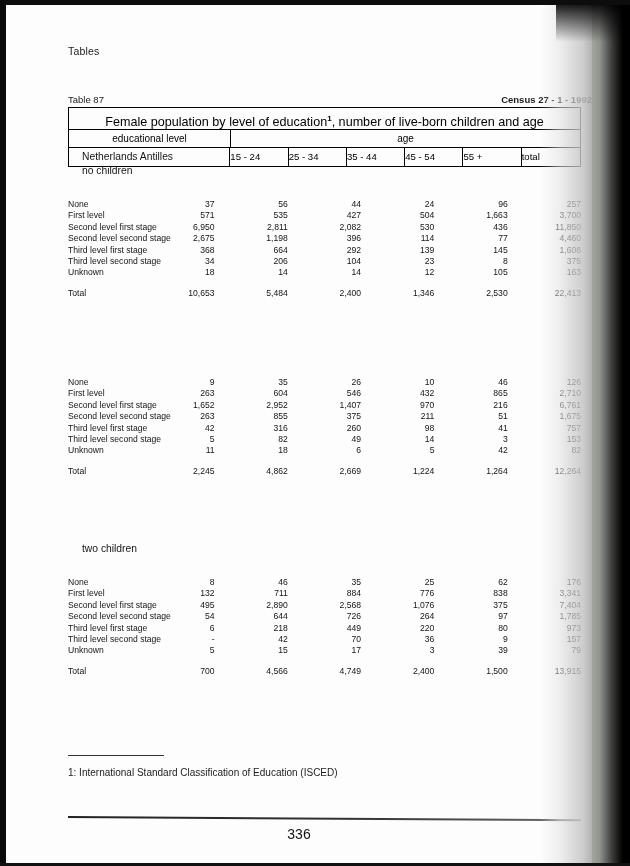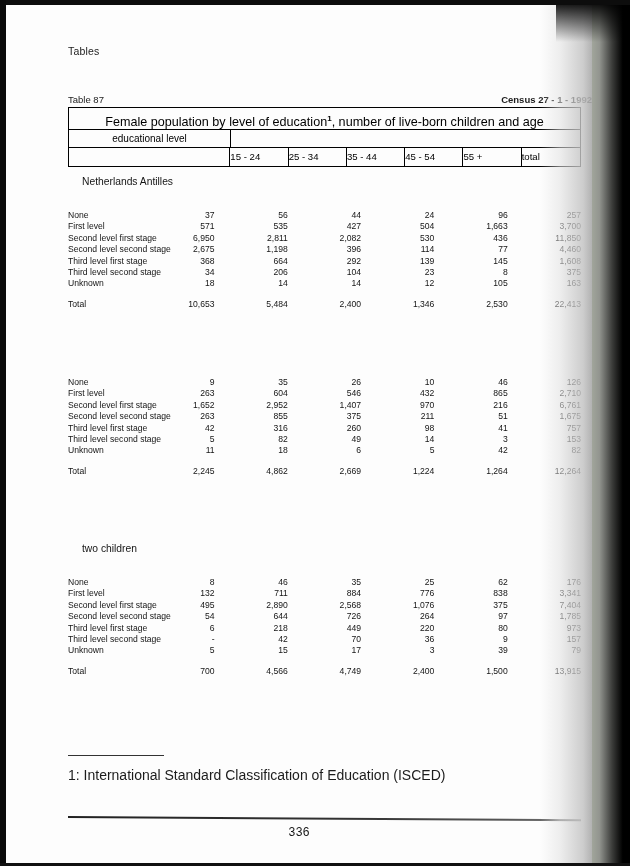--- a/index.html
+++ b/index.html
@@ -207,76 +207,77 @@
     left: 62px;
     top: 751px;
     width: 96px;
     height: 0;
     border-top: 1px solid #333;
   }
   .footnote {
     position: absolute;
     left: 62px;
     top: 763px;
-    font-size: 14px;
+    font-size: 10px;
     color: #1c1c1c;
   }
   .foot-rule {
     position: absolute;
     left: 62px;
     top: 812px;
     width: 513px;
     height: 2px;
     background: linear-gradient(to right, #222 0%, #333 55%, #555 85%, #777 100%);
     transform: rotate(0.35deg);
     transform-origin: left center;
   }
   .pageno {
     position: absolute;
     left: 0;
     top: 822px;
     width: 586px;
     text-align: center;
-    font-size: 12px;
+    font-size: 14px;
     color: #141414;
-    font-family: Liberation Mono, monospace;
   }
 </style>
 </head>
 <body>
 
 <div id="scan">
   <div id="paper">
     <div id="content">
 
       <div class="tables-label">Tables</div>
 
       <div class="tbl-no">Table 87</div>
       <div class="census">Census 27 - 1 - 1992</div>
 
       <div class="hdr-box">
         <div class="hdr-title">
           <span>Female population by level of education</span><sup>1</sup><span>, number of live-born children and age</span>
         </div>
         <div class="hdr-mid">
           <div class="hdr-eduheader">educational level</div>
+          <div class="hdr-age">age</div>
         </div>
         <div class="hdr-bot">
           <div class="hdr-eduspacer"></div>
           <div class="hdr-agecell">15 - 24</div>
           <div class="hdr-agecell">25 - 34</div>
           <div class="hdr-agecell">35 - 44</div>
           <div class="hdr-agecell">45 - 54</div>
           <div class="hdr-agecell">55 +</div>
           <div class="hdr-agecell">total</div>
         </div>
       </div>
 
-      <div class="block" style="top:171px;">
+      <div class="block" style="top:146px;">
         <div class="block-caption country">Netherlands Antilles</div>
+        <div class="block-caption">no children</div>
         <table class="data">
           <tbody>
             <tr class="spacer">
                 <td colspan="7"></td>
               </tr>
             <tr>
               <td class="lbl">None</td>
               <td class="num">37</td>
               <td class="num">56</td>
               <td class="num">44</td>

